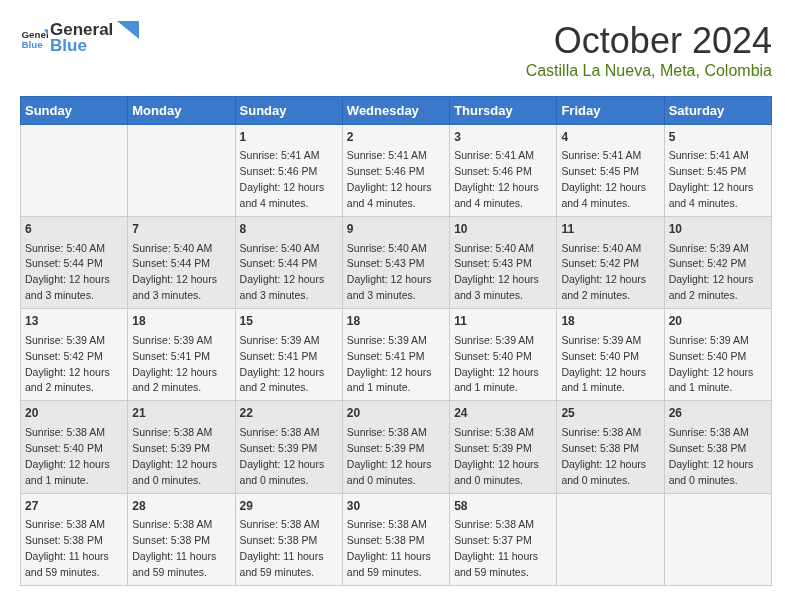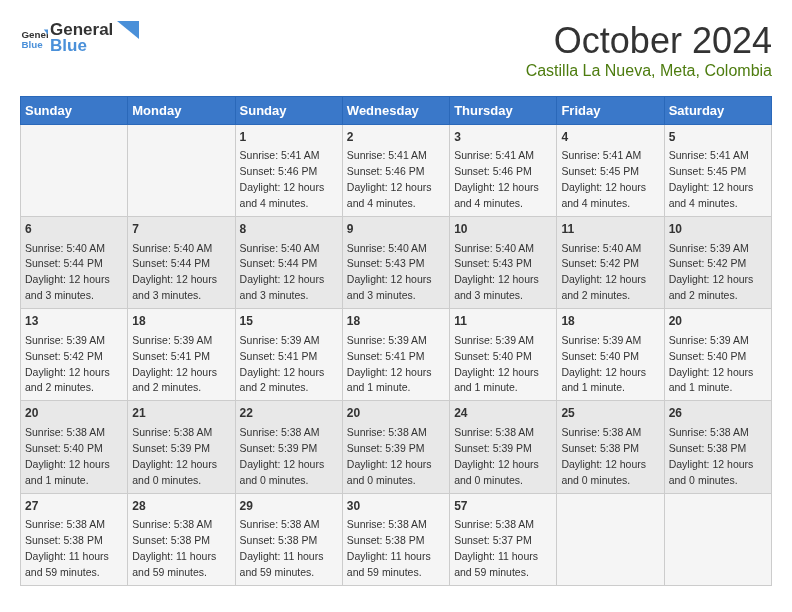--- a/index.html
+++ b/index.html
@@ -244,21 +244,21 @@
 Daylight: 11 hours
 and 59 minutes.</span></td>
         <td><span class="day-num">29</span><span class="day-info" style="white-space: pre-line;">Sunrise: 5:38 AM
 Sunset: 5:38 PM
 Daylight: 11 hours
 and 59 minutes.</span></td>
         <td><span class="day-num">30</span><span class="day-info" style="white-space: pre-line;">Sunrise: 5:38 AM
 Sunset: 5:38 PM
 Daylight: 11 hours
 and 59 minutes.</span></td>
-        <td><span class="day-num">57</span><span class="day-info" style="white-space: pre-line;">Sunrise: 5:38 AM
+        <td><span class="day-num">58</span><span class="day-info" style="white-space: pre-line;">Sunrise: 5:38 AM
 Sunset: 5:37 PM
 Daylight: 11 hours
 and 59 minutes.</span></td>
         <td class="empty"></td>
         <td class="empty"></td>
       </tr>
     </tbody>
 </table>
 
 </body></html>

